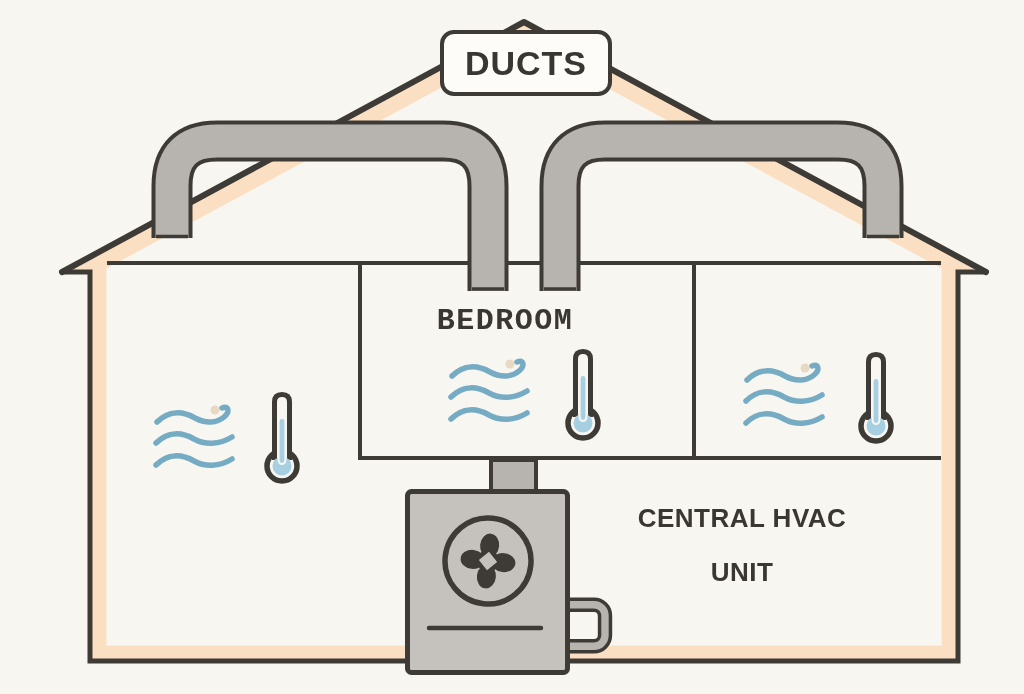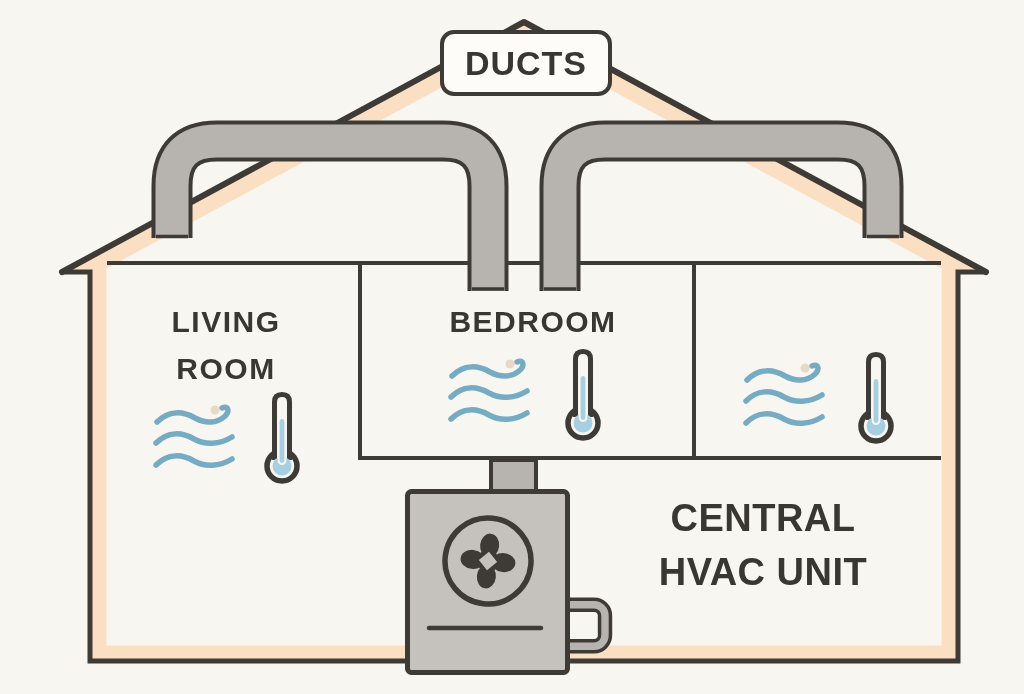--- a/index.html
+++ b/index.html
@@ -36,23 +36,23 @@
 
   .label{position:absolute;color:var(--text-color);font-weight:bold;text-align:center;}
   .ducts-label{
     left:440px;top:30px;width:172px;height:66px;box-sizing:border-box;
     background:var(--label-bg);border:4px solid var(--line-color);border-radius:14px;
     display:flex;align-items:center;justify-content:center;
     font-size:34px;letter-spacing:1px;
   }
   .room-label{font-size:30px;line-height:47px;letter-spacing:1.5px;top:298px;}
   .room-label.living{left:131px;width:190px;}
-  .room-label.bedroom{left:408px;width:250px;}
+  .room-label.bedroom{left:380px;width:250px;font-family:Liberation Mono, monospace;}
   .room-label.kitchen{left:725px;width:210px;}
-  .hvac-label{left:628px;top:491px;width:270px;font-size:38px;line-height:54px;letter-spacing:0.5px;}
+  .hvac-label{left:607px;top:491px;width:270px;font-size:26px;line-height:54px;letter-spacing:0.5px;}
 </style>
 </head>
 <body>
 
 <div class="stage">
 
   <svg width="1024" height="694" viewBox="0 0 1024 694">
     <defs>
       <g id="icon-waves">
         <circle class="dot" cx="62" cy="6" r="4.5"></circle>
@@ -119,16 +119,15 @@
 
     <use href="#icon-waves" x="153" y="404"></use>
     <use href="#icon-thermo" x="262" y="390"></use>
     <use href="#icon-waves" x="448" y="358"></use>
     <use href="#icon-thermo" x="563" y="347"></use>
     <use href="#icon-waves" x="743" y="362"></use>
     <use href="#icon-thermo" x="856" y="350"></use>
   </svg>
 
   <div class="label ducts-label">DUCTS</div>
-  <div class="label room-label living">LIVING ROOM</div>
   <div class="label room-label bedroom">BEDROOM</div>
   <div class="label hvac-label">CENTRAL HVAC UNIT</div>
 </div>
 
 </body></html>

